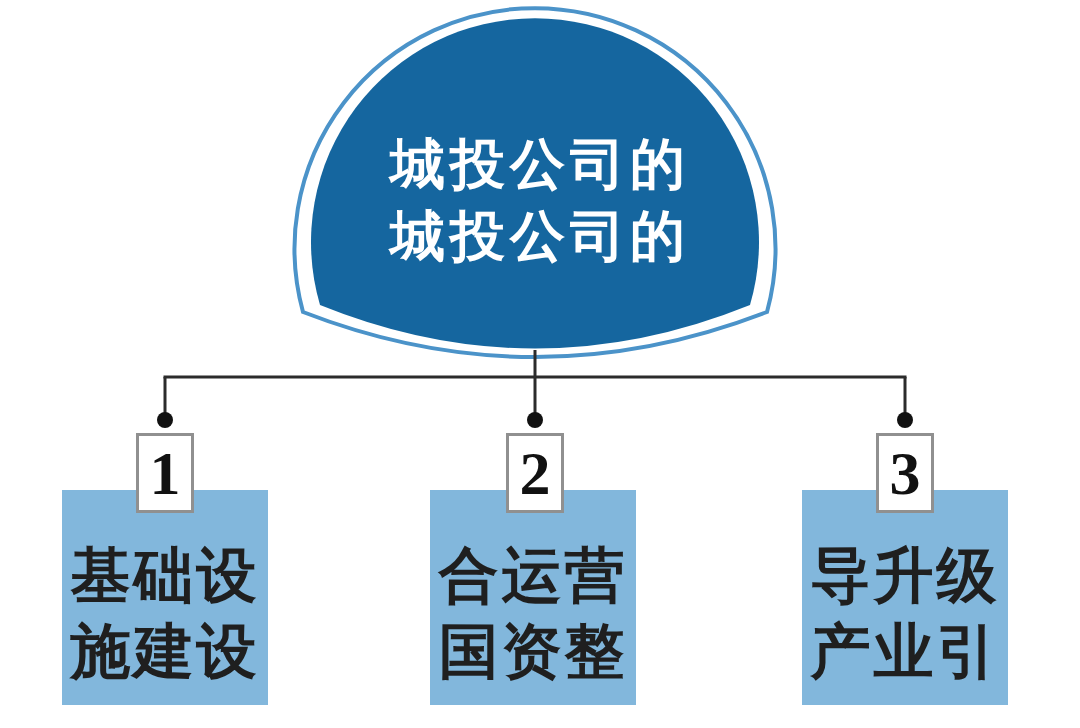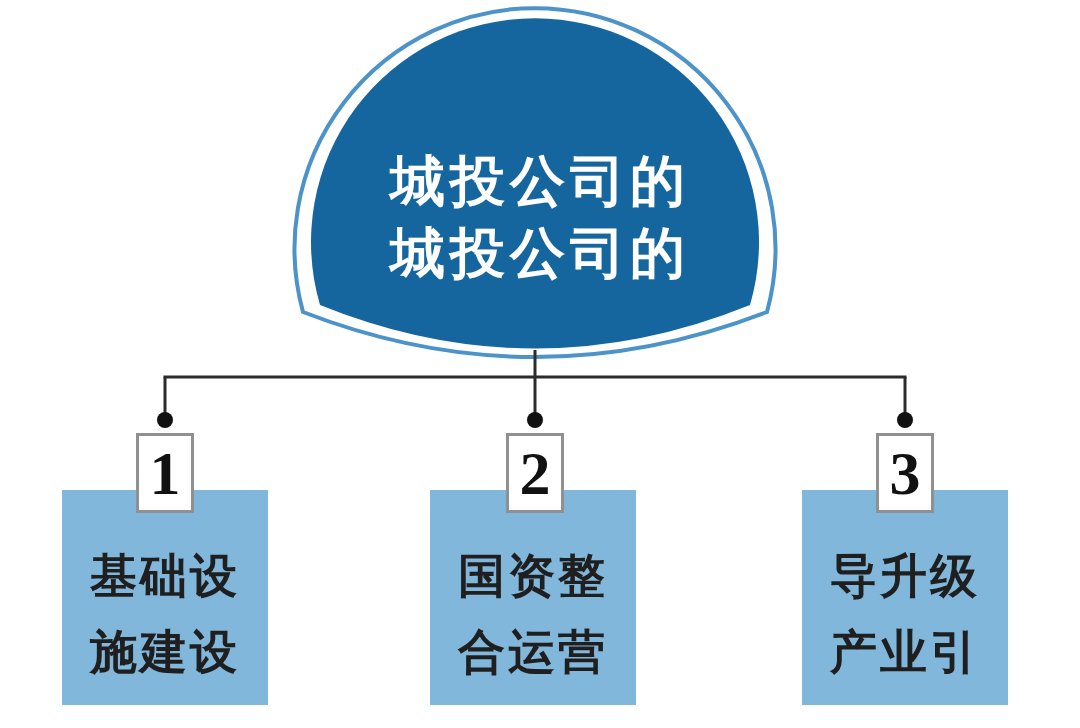--- a/index.html
+++ b/index.html
@@ -10,31 +10,30 @@
     overflow:hidden;
     font-family:"Liberation Sans", sans-serif;
   }
   .diagram-svg{position:absolute;left:0;top:0;width:1080px;height:728px;}
   .dome-title{
     position:absolute;left:0;top:128px;width:1080px;
     text-align:center;
     color:var(--title-text,#ffffff);
     font-size:55px;font-weight:700;letter-spacing:5px;
     line-height:72px;
-    margin-top:17px;
   }
   .item-card{
     position:absolute;top:490px;width:206px;height:215px;
     background:var(--box-fill,#82b7dc);
   }
   .item-card .lines{
     position:absolute;left:0;top:48px;width:100%;
     text-align:center;
     color:var(--box-text,#1f1f1f);
-    font-size:47px;font-weight:600;letter-spacing:3px;
+    font-size:60px;font-weight:600;letter-spacing:3px;
     line-height:76px;
   }
   .card-1{left:62px;}
   .card-2{left:430px;}
   .card-3{left:802px;}
   .number-badge{
     position:absolute;top:433px;width:58px;height:80px;
     background:#ffffff;
     border:3px solid var(--number-border,#909090);
     box-sizing:border-box;
@@ -82,22 +81,22 @@
   <div class="item-card card-1">
     <div class="lines">
       <div>基础设</div>
       <div>施建设</div>
     </div>
   </div>
   <div class="number-badge badge-1">1</div>
 
   <div class="item-card card-2">
     <div class="lines">
+      <div>合运营</div>
       <div>国资整</div>
-      <div>合运营</div>
     </div>
   </div>
   <div class="number-badge badge-2">2</div>
 
   <div class="item-card card-3">
     <div class="lines">
       <div>导升级</div>
       <div>产业引</div>
     </div>
   </div>

